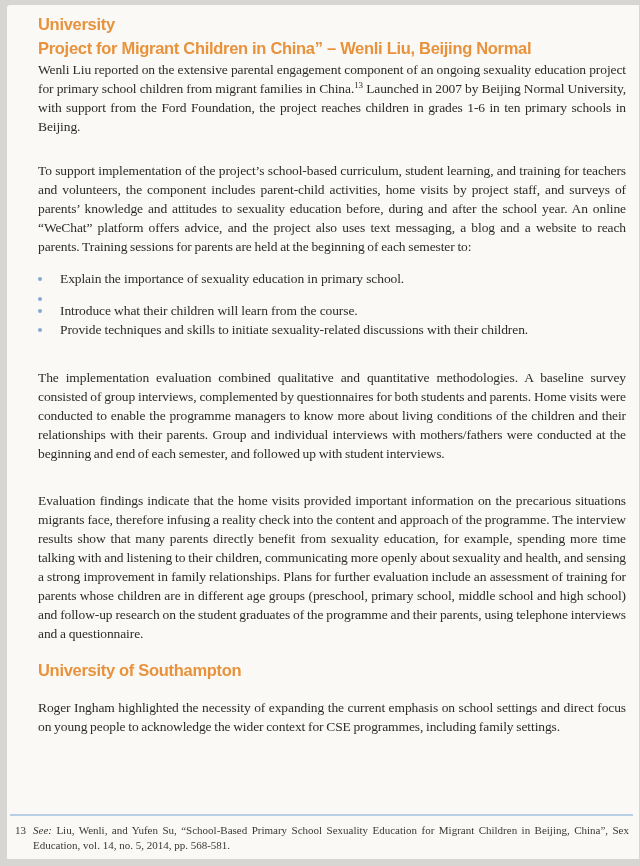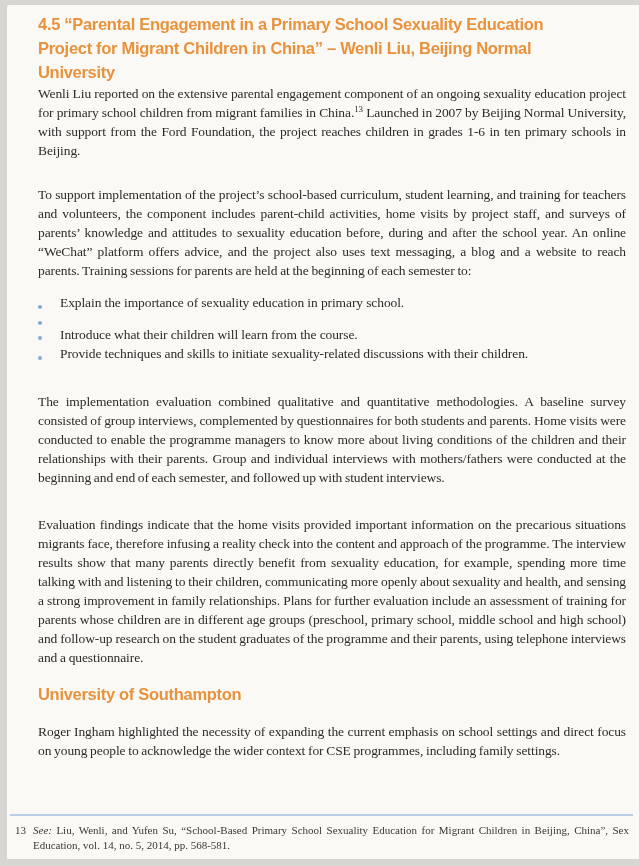--- a/index.html
+++ b/index.html
@@ -57,21 +57,21 @@
   }
   .p1 { }
   .p2 { margin-top: 25px; }
   .bullet-list {
     list-style: none;
     margin: 13px 0 0 0;
     padding: 0;
   }
   .bullet-list li {
     display: flex;
-    align-items: center;
+    align-items: flex-start;
     line-height: 19.5px;
   }
   .dot {
     flex: 0 0 auto;
     width: 4px;
     height: 4px;
     border-radius: 50%;
     background: #85abd1;
     margin: 8px 0 0 0;
   }
@@ -110,23 +110,22 @@
   .fn-see { font-style: italic; }
 </style>
 </head>
 <body>
 
 <div class="viewport">
   <div class="page">
     <div class="content">
 
       <h2 class="heading">
-        <span class="hline">4.5 “Parental Engagement in a Primary School Sexuality Education</span>
+        <span class="hline">University</span>
         <span class="hline">Project for Migrant Children in China” – Wenli Liu, Beijing Normal</span>
-        <span class="hline">University</span>
       </h2>
 
       <p class="bodytext p1"><span>Wenli Liu reported on the extensive parental engagement component of an ongoing sexuality education project for primary school children from migrant families in China.</span><sup class="fn-ref">13</sup> <span>Launched in 2007 by Beijing Normal University, with support from the Ford Foundation, the project reaches children in grades 1-6 in ten primary schools in Beijing.</span></p>
 
       <p class="bodytext p2">To support implementation of the project’s school-based curriculum, student learning, and training for teachers and volunteers, the component includes parent-child activities, home visits by project staff, and surveys of parents’ knowledge and attitudes to sexuality education before, during and after the school year. An online “WeChat” platform offers advice, and the project also uses text messaging, a blog and a website to reach parents. Training sessions for parents are held at the beginning of each semester to:</p>
 
       <ul class="bullet-list">
         <li>
           <span class="dot"></span>
           <span class="bullet-text">Explain the importance of sexuality education in primary school.</span>

